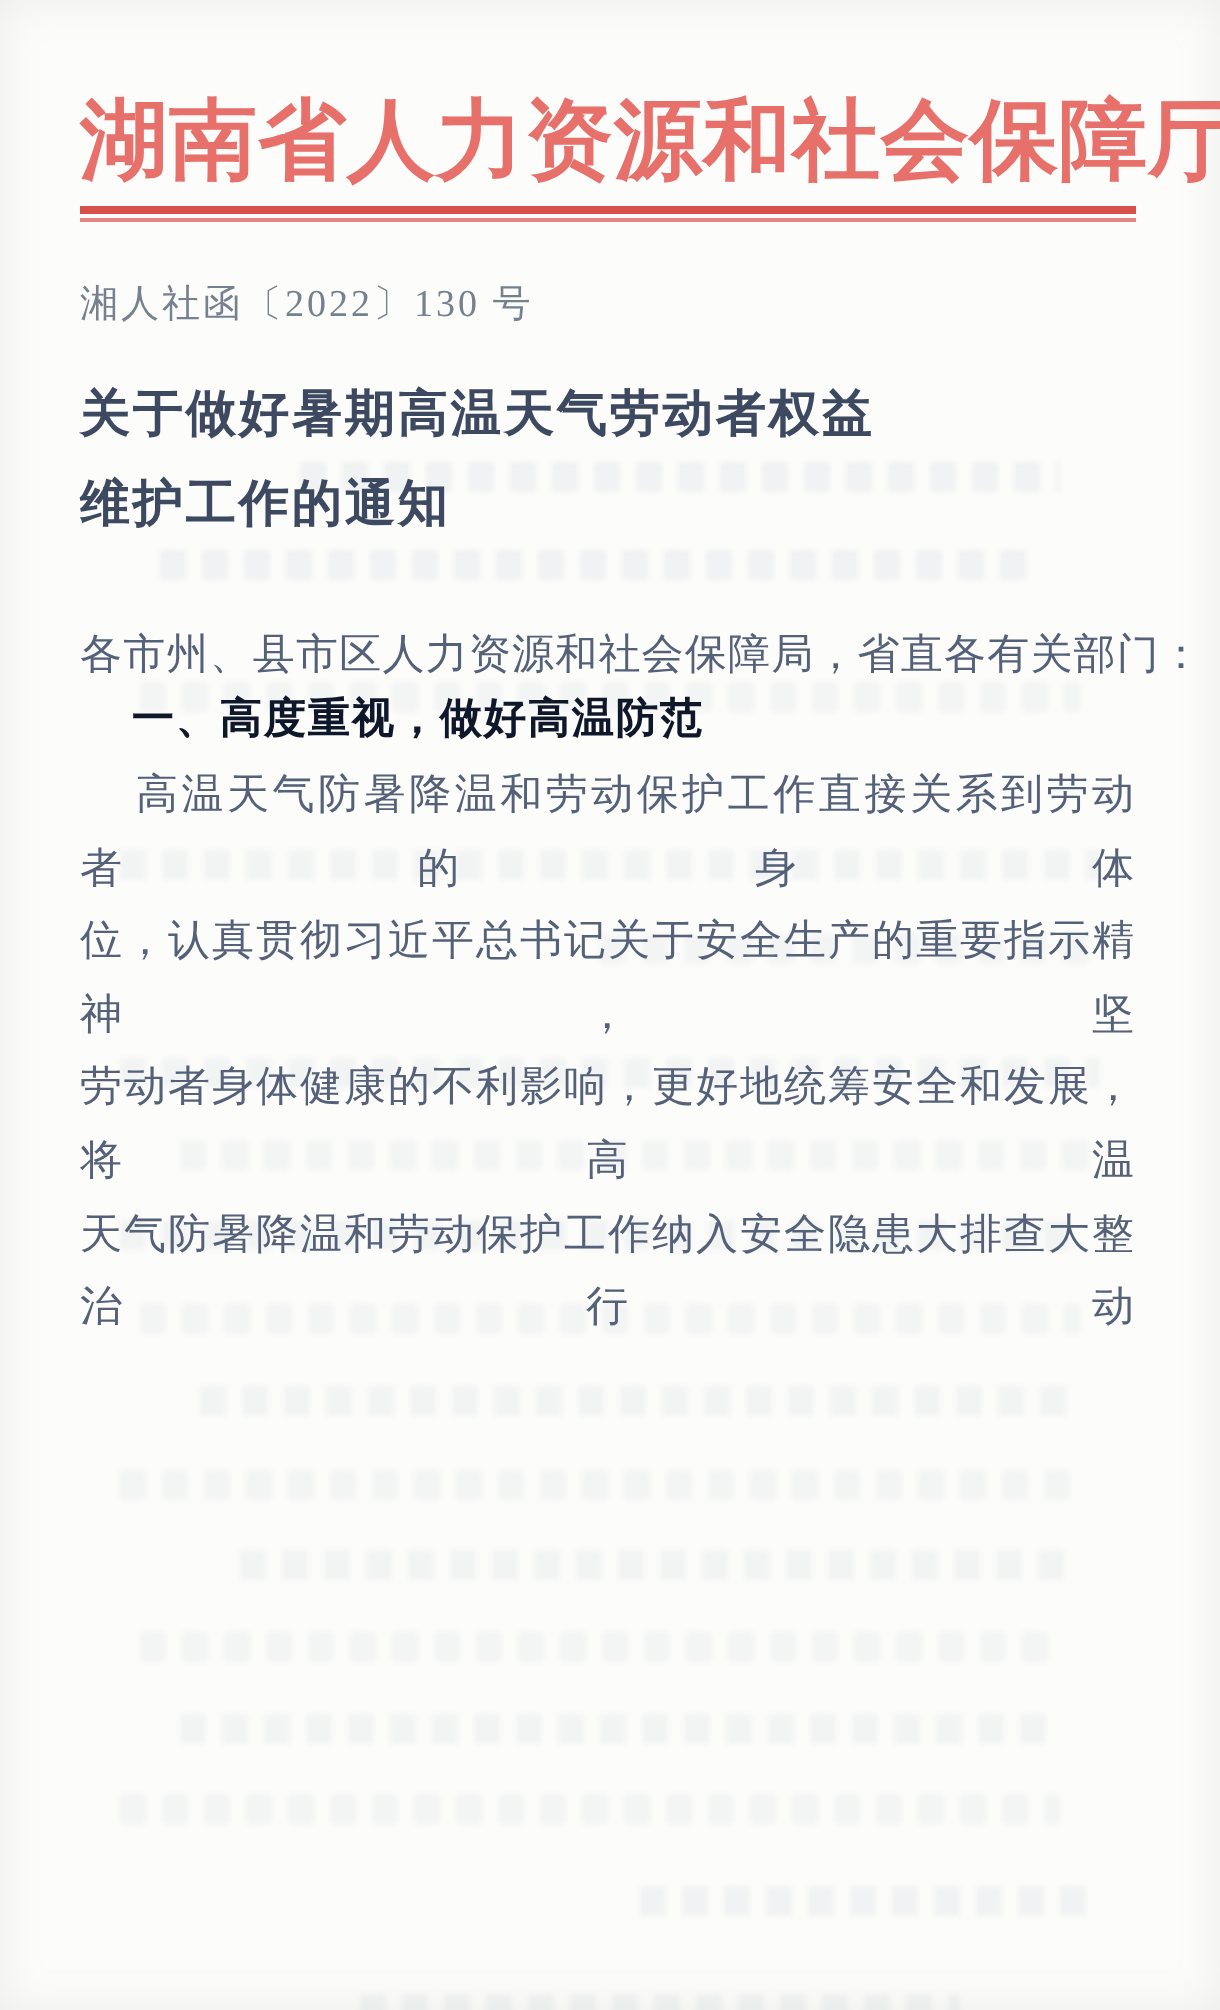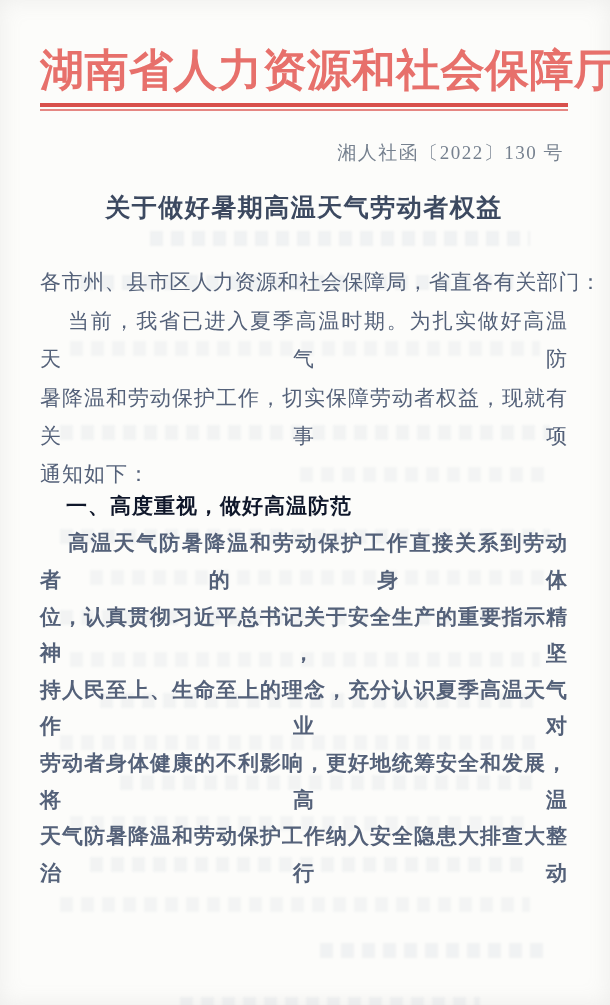--- a/index.html
+++ b/index.html
@@ -28,31 +28,30 @@
     white-space: nowrap;
   }
   .red-rule { margin-top: 3px; }
   .rule-thick { height: 4px; background: #d8504c; }
   .rule-thin  { height: 2px; background: #e58682; margin-top: 2px; }
 
   .doc-number {
     margin-top: 30px;
     height: 24px;
     line-height: 24px;
-    text-align: right;
     padding-right: 4px;
     font-size: 19px;
     letter-spacing: 1.5px;
     color: #76818f;
   }
 
   
   .doc-title {
     margin-top: 20px;
-    text-align: center;
+    text-align: left;
     font-size: 25px;
     line-height: 45px;
     font-weight: bold;
     letter-spacing: 1.5px;
     color: #3c4960;
   }
 
   
   .salutation {
     margin-top: 32px;
@@ -62,21 +61,21 @@
     color: #546179;
     white-space: nowrap;
   }
   .para { color: #546179; font-size: 21px; letter-spacing: 1px; }
   .para .bline {
     line-height: 38.3px;
     text-align: justify;
     text-align-last: justify;
     text-justify: inter-character;
   }
-  .para.tight .bline { line-height: 36.6px; font-weight: bold; }
+  .para.tight .bline { line-height: 36.6px; }
   .bline.first { text-indent: 28px; }
   .bline.last  { text-align-last: left; }
 
   .heading {
     font-family: "Liberation Sans", "DejaVu Sans", sans-serif;
     font-weight: bold;
     font-size: 21px;
     line-height: 26px;
     letter-spacing: 1px;
     color: #0f172a;
@@ -129,35 +128,30 @@
       <h1 class="org-name">湖南省人力资源和社会保障厅</h1>
       <div class="red-rule">
         <div class="rule-thick"></div>
         <div class="rule-thin"></div>
       </div>
       <div class="doc-number">湘人社函〔2022〕130 号</div>
     </header>
 
     <div class="doc-title">
       <div>关于做好暑期高温天气劳动者权益</div>
+      <div>维护工作的通知</div>
     </div>
 
     <div class="salutation">各市州、县市区人力资源和社会保障局，省直各有关部门：</div>
 
-    <div class="para para1">
-      <div class="bline first">当前，我省已进入夏季高温时期。为扎实做好高温天气防</div>
-      <div class="bline">暑降温和劳动保护工作，切实保障劳动者权益，现就有关事项</div>
-      <div class="bline last">通知如下：</div>
-    </div>
 
     <div class="heading h1">一、高度重视，做好高温防范</div>
 
     <div class="para tight para2">
       <div class="bline first">高温天气防暑降温和劳动保护工作直接关系到劳动者的身体</div>
       <div class="bline">位，认真贯彻习近平总书记关于安全生产的重要指示精神，坚</div>
-      <div class="bline">持人民至上、生命至上的理念，充分认识夏季高温天气作业对</div>
       <div class="bline">劳动者身体健康的不利影响，更好地统筹安全和发展，将高温</div>
       <div class="bline">天气防暑降温和劳动保护工作纳入安全隐患大排查大整治行动</div>
 
     </div>
 
   </div>
 </div>
 
 </body></html>

